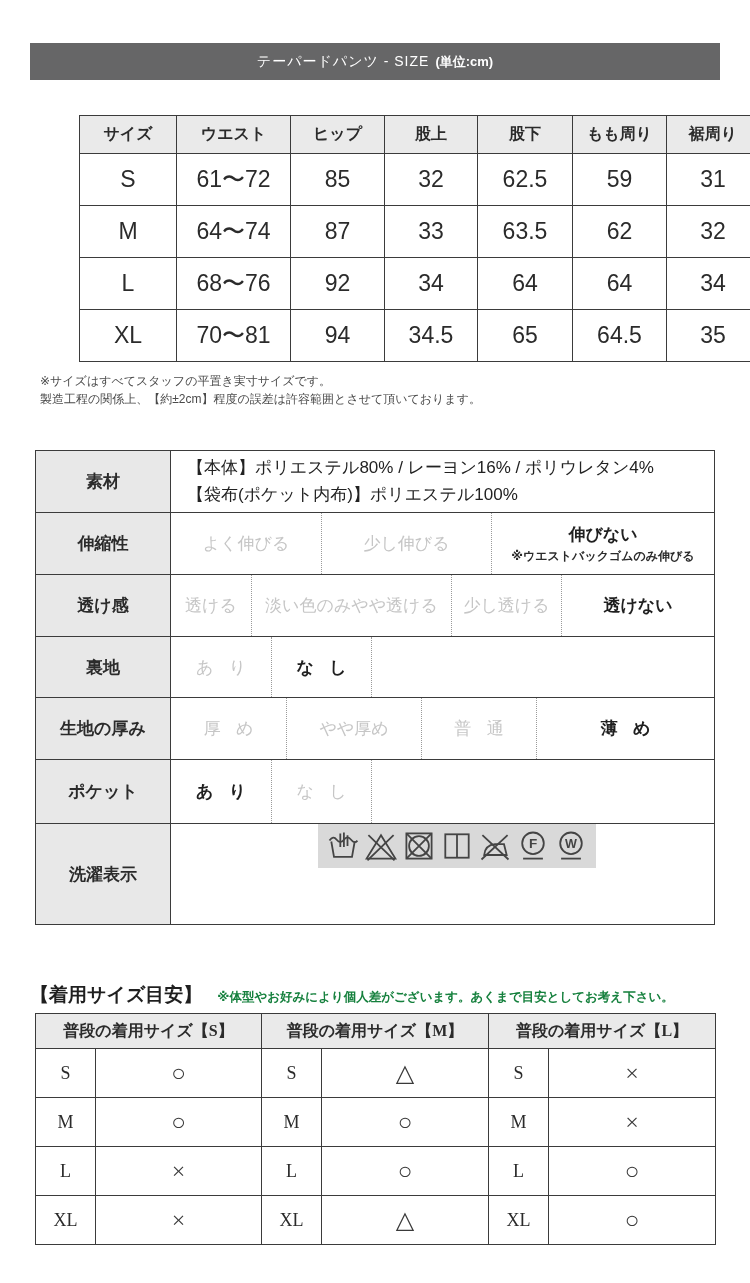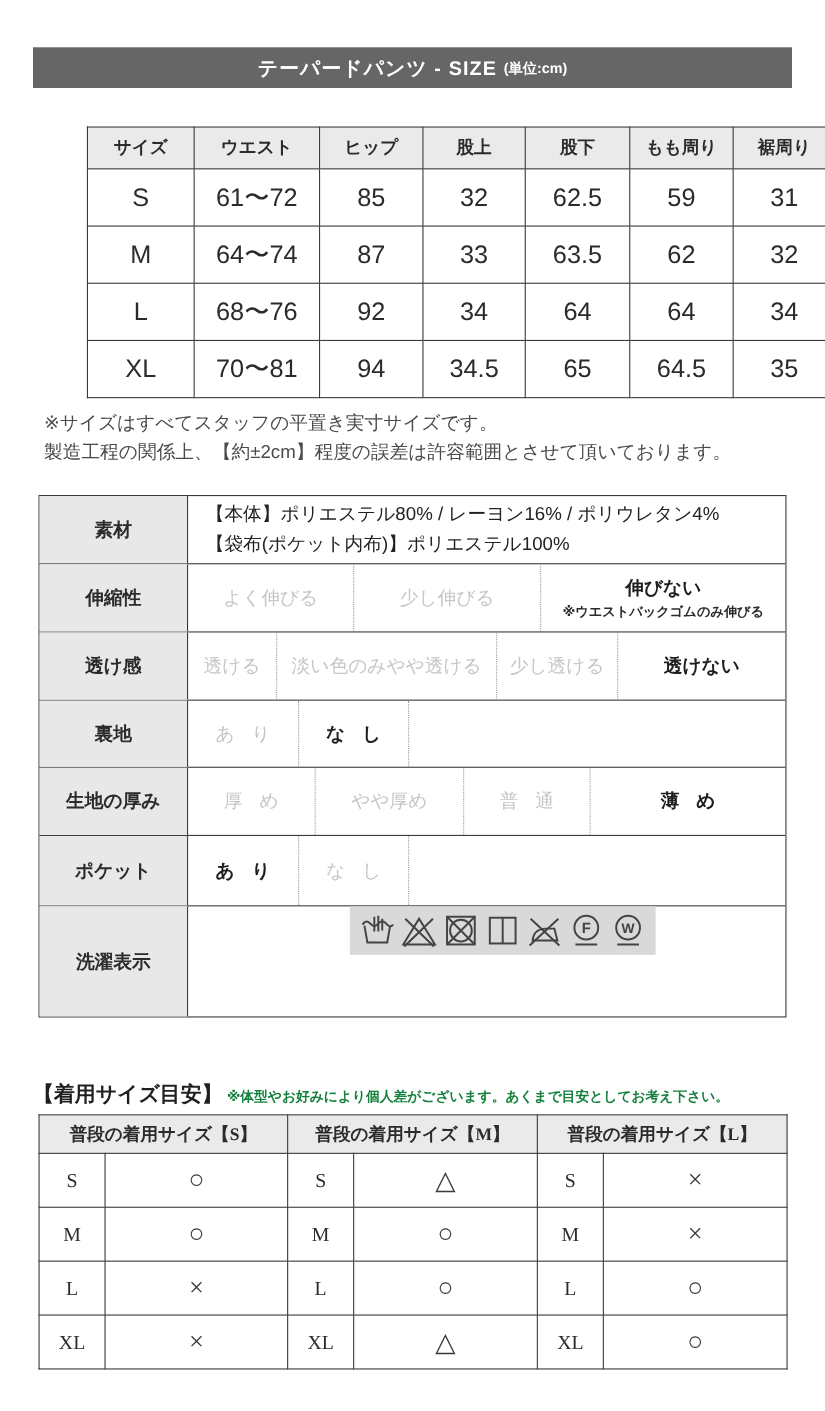--- a/index.html
+++ b/index.html
@@ -16,30 +16,30 @@
     width:750px;height:1283px;position:relative;
     font-family:"Liberation Sans","DejaVu Sans",sans-serif;
     color:#222;
   }
   
   .titlebar{
     position:absolute;left:30px;top:43px;width:690px;height:37px;
     background:#666667;color:#fff;
     display:flex;align-items:center;justify-content:center;gap:6px;
   }
-  .titlebar .t1{font-size:18px;font-weight:bold;letter-spacing:1px;}
+  .titlebar .t1{font-size:14px;font-weight:normal;letter-spacing:1px;}
   .titlebar .t2{font-size:13px;font-weight:bold;}
   
   table{border-collapse:collapse;}
   .size-table{position:absolute;left:35px;top:115px;width:680px;table-layout:fixed;margin-left:44px;}
   .size-table th,.size-table td{border:1px solid var(--bd);text-align:center;vertical-align:middle;}
   .size-table th{background:var(--hdrbg);height:38px;font-size:16px;font-weight:bold;color:#2b2b2b;}
   .size-table td{height:52px;font-size:23px;color:#2b2b2b;background:#fff;}
   
-  .notes{position:absolute;left:40px;top:372px;width:670px;font-size:17px;color:#4a4a4a;line-height:1.5;}
+  .notes{position:absolute;left:40px;top:372px;width:670px;font-size:12px;color:#4a4a4a;line-height:1.5;}
   
   .spec{position:absolute;left:35px;top:450px;width:680px;border:1px solid var(--bd);background:#fff;}
   .srow{display:flex;align-items:stretch;}
   .srow + .srow{border-top:1px solid var(--bd);}
   .srow .lbl{
     width:135px;flex:0 0 135px;background:var(--lblbg);
     border-right:1px solid var(--bd);
     display:flex;align-items:center;justify-content:center;
     font-size:17px;font-weight:bold;color:#2b2b2b;text-align:center;
   }
@@ -49,21 +49,21 @@
   .off{color:var(--off);font-weight:normal;}
   .on{color:var(--on);font-weight:bold;}
   .sp2{letter-spacing:0.9em;padding-left:0.9em;text-align:center;}
   .mat-cell{flex:1 1 auto;display:flex;flex-direction:column;align-items:flex-start !important;justify-content:center;padding-left:16px;font-size:16.5px;color:#222;line-height:1.55;font-weight:500;}
   .stretch-note{font-size:12px;font-weight:bold;color:#2b2b2b;margin-top:2px;letter-spacing:0;}
   
   .care-cell{flex:1 1 auto;display:flex;align-items:center;justify-content:flex-start !important;padding-left:28px;}
   .care-strip{background:#d9d9d9;display:flex;align-items:center;gap:2px;padding:4px 7px;}
   .care-strip svg{display:block;}
   
-  .fit-head{position:absolute;left:30px;top:982px;width:690px;display:flex;align-items:baseline;gap:4px;text-align:right;}
+  .fit-head{position:absolute;left:30px;top:982px;width:690px;display:flex;align-items:baseline;gap:15px;text-align:right;}
   .fit-head .fh1{font-size:19px;font-weight:bold;color:#1f1f1f;}
   .fit-head .fh2{font-size:12.5px;font-weight:bold;color:#15803d;}
   .fit-table{position:absolute;left:35px;top:1013px;width:680px;table-layout:fixed;font-family:Liberation Serif, serif;}
   .fit-table th,.fit-table td{border:1px solid var(--bd);text-align:center;vertical-align:middle;background:#fff;}
   .fit-table th{background:var(--hdrbg);height:35px;font-size:16px;font-weight:bold;color:#2b2b2b;}
   .fit-table td{height:49px;}
   .fit-table td.sz{font-size:18px;color:#2b2b2b;}
   .fit-table td.mk{font-size:24px;color:#3a3a3a;}
 </style>
 </head>

